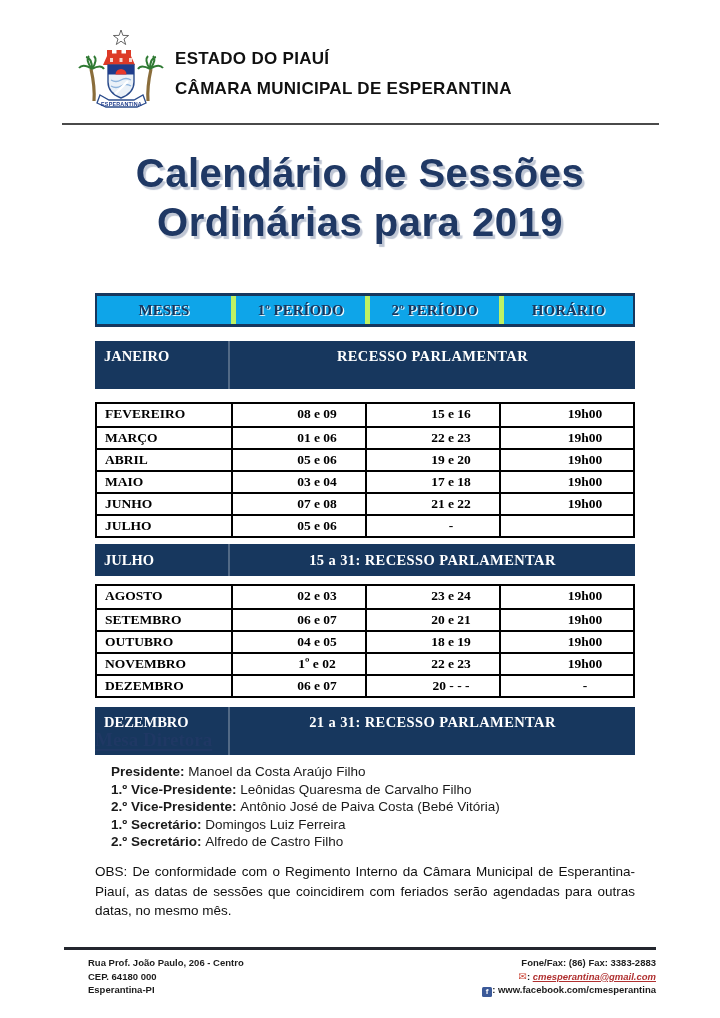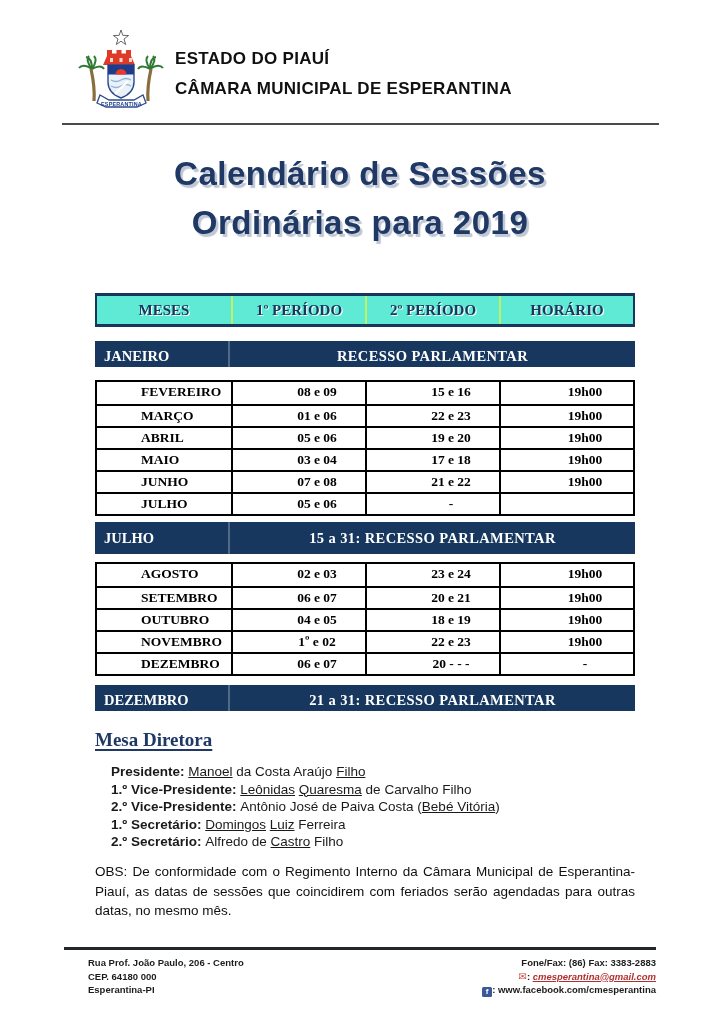--- a/index.html
+++ b/index.html
@@ -10,58 +10,58 @@
   }
 
   
   .crest { position:absolute; left:77px; top:29px; width:89px; height:100px; }
   .org { position:absolute; left:175px; top:44px; }
   .org-line { font-weight:bold; font-size:17px; line-height:30px; color:#101010; letter-spacing:.3px; }
   .header-rule { position:absolute; top:123px; left:62px; width:597px; height:2px; background:#4a4a4a; }
 
   
   .title { position:absolute; top:149px; left:0; width:720px; text-align:center;
-    color:#1F3864; font-weight:bold; font-size:33px; line-height:49px; letter-spacing:.5px;
+    color:#1F3864; font-weight:bold; font-size:40px; line-height:49px; letter-spacing:.5px;
     text-shadow:2.5px 2.5px 1px #bfc6d4; }
 
   
   .calendar { position:absolute; left:95px; top:293px; width:540px; }
   .cal-header-row { display:grid; grid-template-columns:1fr 1fr 1fr 1fr;
-    background:#5eead4; border:2px solid #17375E; border-top-width:3px; border-bottom-width:3px; height:34px; }
+    background:#0ea5e9; border:2px solid #17375E; border-top-width:3px; border-bottom-width:3px; height:34px; }
   .cal-head-cell { font-family:"Liberation Serif","DejaVu Serif",serif; font-weight:bold; font-size:15px;
-    color:#17375E; text-align:center; line-height:28px; border-left:2px solid #bef264;
+    color:#17375E; text-align:center; line-height:28px; border-left:5px solid #bef264;
     text-shadow:1.2px 1.2px 0 rgba(255,255,255,.9); }
   .cal-head-cell:first-child { border-left:none; }
 
-  .bar { height:26px; background:#17375E; display:flex; color:#ffffff;
+  .bar { height:48px; background:#17375E; display:flex; color:#ffffff;
     font-family:"Liberation Serif","DejaVu Serif",serif; font-weight:bold; font-size:14.5px; line-height:31px; }
   .bar-jan { margin-top:14px; }
   .bar-jul { margin-top:6px; height:32px; line-height:32px; }
   .bar-dez { margin-top:9px; }
   .bar-month { width:135px; padding-left:9px; border-right:2px solid rgba(255,255,255,.25); }
   .bar-label { flex:1; text-align:center; letter-spacing:.4px; }
 
   .cal-table { border:2px solid #000; margin-top:13px; }
   .cal-table-2 { margin-top:8px; }
   .cal-row { display:grid; grid-template-columns:1fr 1fr 1fr 1fr; height:22px; border-top:2px solid #000; }
   .cal-row:first-child { border-top:none; }
   .cal-cell { font-family:"Liberation Serif","DejaVu Serif",serif; font-weight:bold; font-size:13.5px;
     line-height:20px; color:#000; border-left:2px solid #000;padding-left:36px; }
   .cal-cell:first-child { border-left:none; }
-  .cell-month { padding-left:8px;margin-left:36px; }
+  .cell-month { padding-left:8px; }
   .cell-center { text-align:center; }
 
   
   .board { position:absolute; left:95px; top:729px; width:540px; }
   .board-heading { display:inline-block; font-family:"Liberation Serif","DejaVu Serif",serif; font-weight:bold;
     font-size:19px; color:#1F3864; text-decoration:underline; text-decoration-thickness:2px; text-underline-offset:3px; }
   .members { margin-top:12px; }
   .member-line { font-size:13.5px; line-height:17.5px; color:#1a1a1a; }
   .member-role { font-weight:bold;padding-left:16px; }
-  .u { text-decoration:underline; }
+  .u { }
 
   
   .obs { position:absolute; left:95px; top:862px; width:540px; font-size:13.5px; line-height:19.5px;
     text-align:justify; color:#101010; }
   .obs-label { font-weight:normal;margin-top:7px; }
 
   
   .footer-rule { position:absolute; top:947px; left:64px; width:592px; height:3px; background:#23262e; }
   .footer { position:absolute; top:956px; left:88px; width:568px; display:flex; justify-content:space-between; }
   .f-line { font-weight:bold; font-size:9.5px; line-height:13.5px; color:#1c1c1c; }

